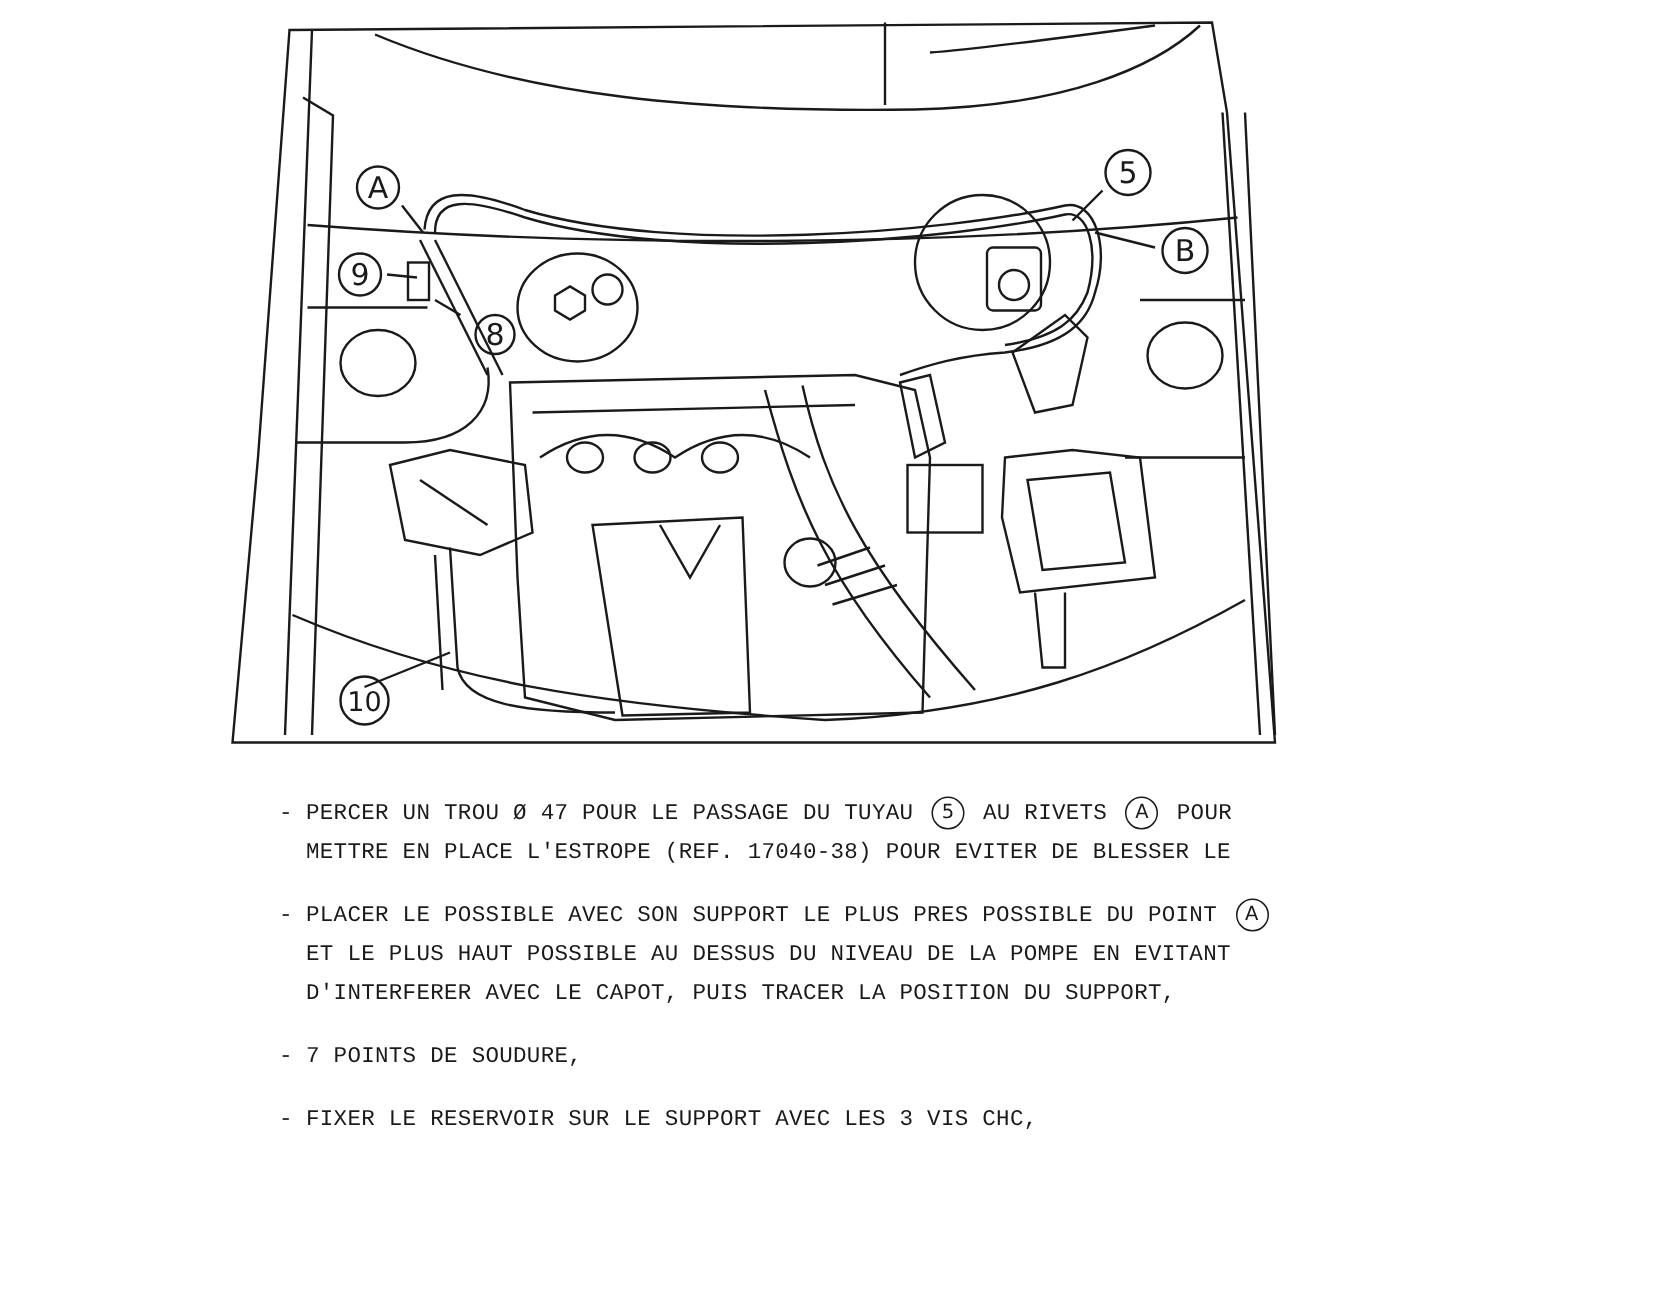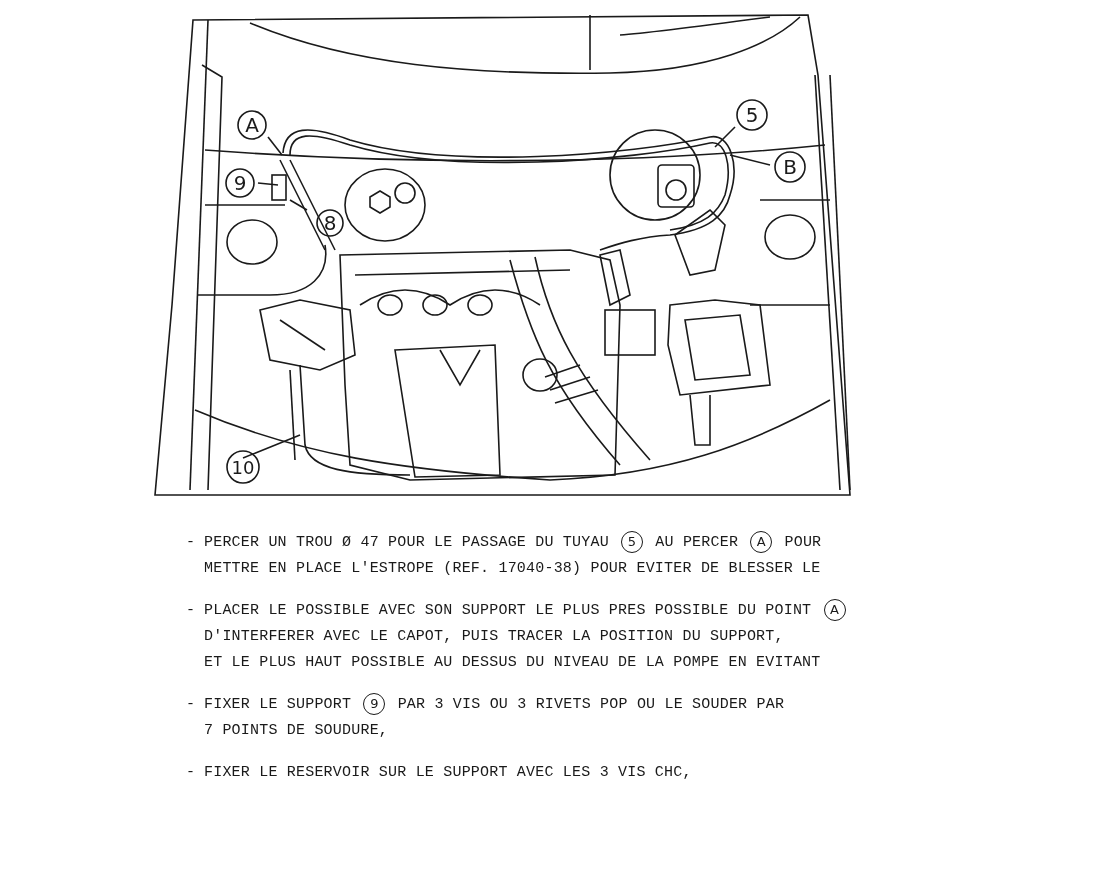--- a/index.html
+++ b/index.html
@@ -124,44 +124,39 @@
     </g>
   </svg>
 </div>
 
 <div class="instructions">
   <div class="step">
     <span class="dash">-</span>
     <div>
       <span>PERCER UN TROU Ø 47 POUR LE PASSAGE DU TUYAU</span>
       <span class="callout">5</span>
-      <span>AU PERCER</span>
+      <span>AU RIVETS</span>
       <span class="callout">A</span>
       <span>POUR</span>
     </div>
     <div>METTRE EN PLACE L'ESTROPE (REF. 17040-38) POUR EVITER DE BLESSER LE</div>
   </div>
 
   <div class="step">
     <span class="dash">-</span>
     <div>
       <span>PLACER LE POSSIBLE AVEC SON SUPPORT LE PLUS PRES POSSIBLE DU POINT</span>
       <span class="callout">A</span>
     </div>
+    <div>ET LE PLUS HAUT POSSIBLE AU DESSUS DU NIVEAU DE LA POMPE EN EVITANT</div>
     <div>D'INTERFERER AVEC LE CAPOT, PUIS TRACER LA POSITION DU SUPPORT,</div>
-    <div>ET LE PLUS HAUT POSSIBLE AU DESSUS DU NIVEAU DE LA POMPE EN EVITANT</div>
   </div>
 
   <div class="step">
     <span class="dash">-</span>
-    <div>
-      <span>FIXER LE SUPPORT</span>
-      <span class="callout">9</span>
-      <span>PAR 3 VIS OU 3 RIVETS POP OU LE SOUDER PAR</span>
-    </div>
     <div>7 POINTS DE SOUDURE,</div>
   </div>
 
   <div class="step">
     <span class="dash">-</span>
     <div>FIXER LE RESERVOIR SUR LE SUPPORT AVEC LES 3 VIS CHC,</div>
   </div>
 </div>
 
 </body></html>

